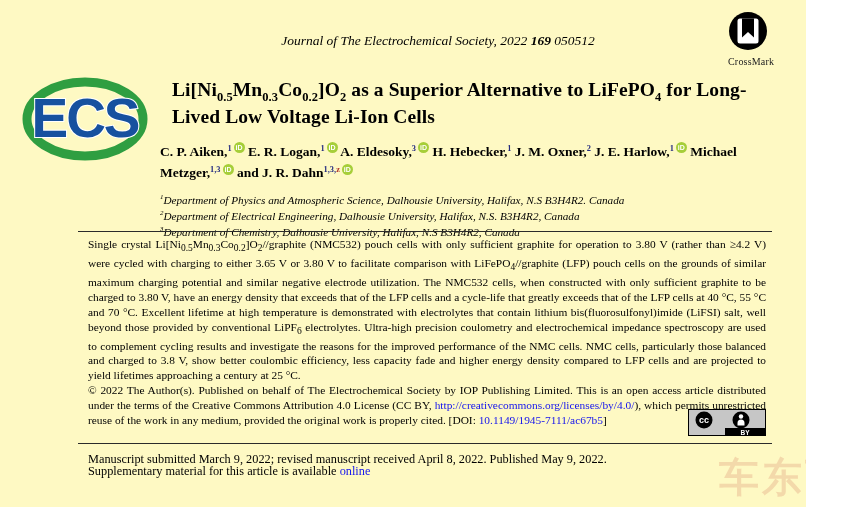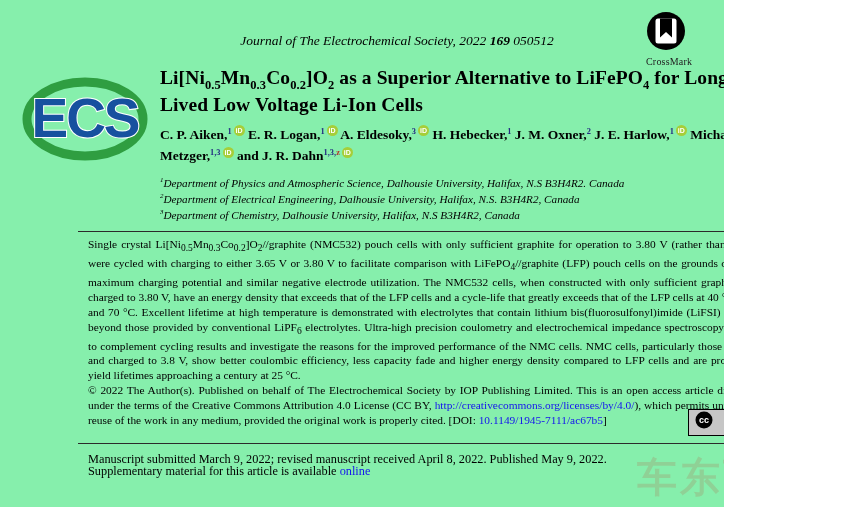--- a/index.html
+++ b/index.html
@@ -1,32 +1,32 @@
 <!DOCTYPE html>
 <html><head>
 <meta charset="utf-8">
 <style>
   html,body{margin:0;padding:0;background:#fff;}
-  .page{position:relative;width:724px;height:507px;background:#86efac;overflow:hidden;
+  .page{position:relative;width:806px;height:507px;background:#fef9c3;overflow:hidden;
         font-family:"Liberation Serif", serif;color:#000;}
 
   
   .journal-line{position:absolute;top:33px;left:90px;right:20px;text-align:center;
     font-style:italic;font-size:13.5px;}
   .journal-line b{font-weight:bold;}
 
   .crossmark{position:absolute;top:11px;right:14px;width:64px;text-align:left;cursor:pointer;}
   .crossmark .cm-label{font-size:10px;color:#222;margin-top:1px;letter-spacing:.2px;}
 
   
   .ecs-logo{position:absolute;top:76px;left:22px;text-align:right;}
 
   
   .title-block{position:absolute;left:160px;top:66px;width:620px;}
-  h1.title{margin:0;font-size:19.5px;font-weight:bold;line-height:1.22;letter-spacing:.1px;}
+  h1.title{margin:12px;font-size:19.5px;font-weight:bold;line-height:1.22;letter-spacing:.1px;}
   h1.title sub{font-size:64%;}
   .authors{margin-top:7px;font-size:13.5px;font-weight:bold;line-height:1.6;}
   .authors sup{font-size:62%;}
   sup.c-num{color:#222a80;}
   sup.c-z{color:#b23b2e;}
   .orcid{display:inline-block;width:11px;height:11px;border-radius:50%;background:#A6CE39;
     color:#fff;font-family:"Liberation Sans",sans-serif;font-size:7px;font-weight:bold;
     line-height:11px;text-align:center;vertical-align:super;margin-left:2px;cursor:pointer;}
   .affiliations{margin-top:9px;font-style:italic;font-size:11.2px;line-height:1.42;}
   .affiliations sup{font-size:62%;}

